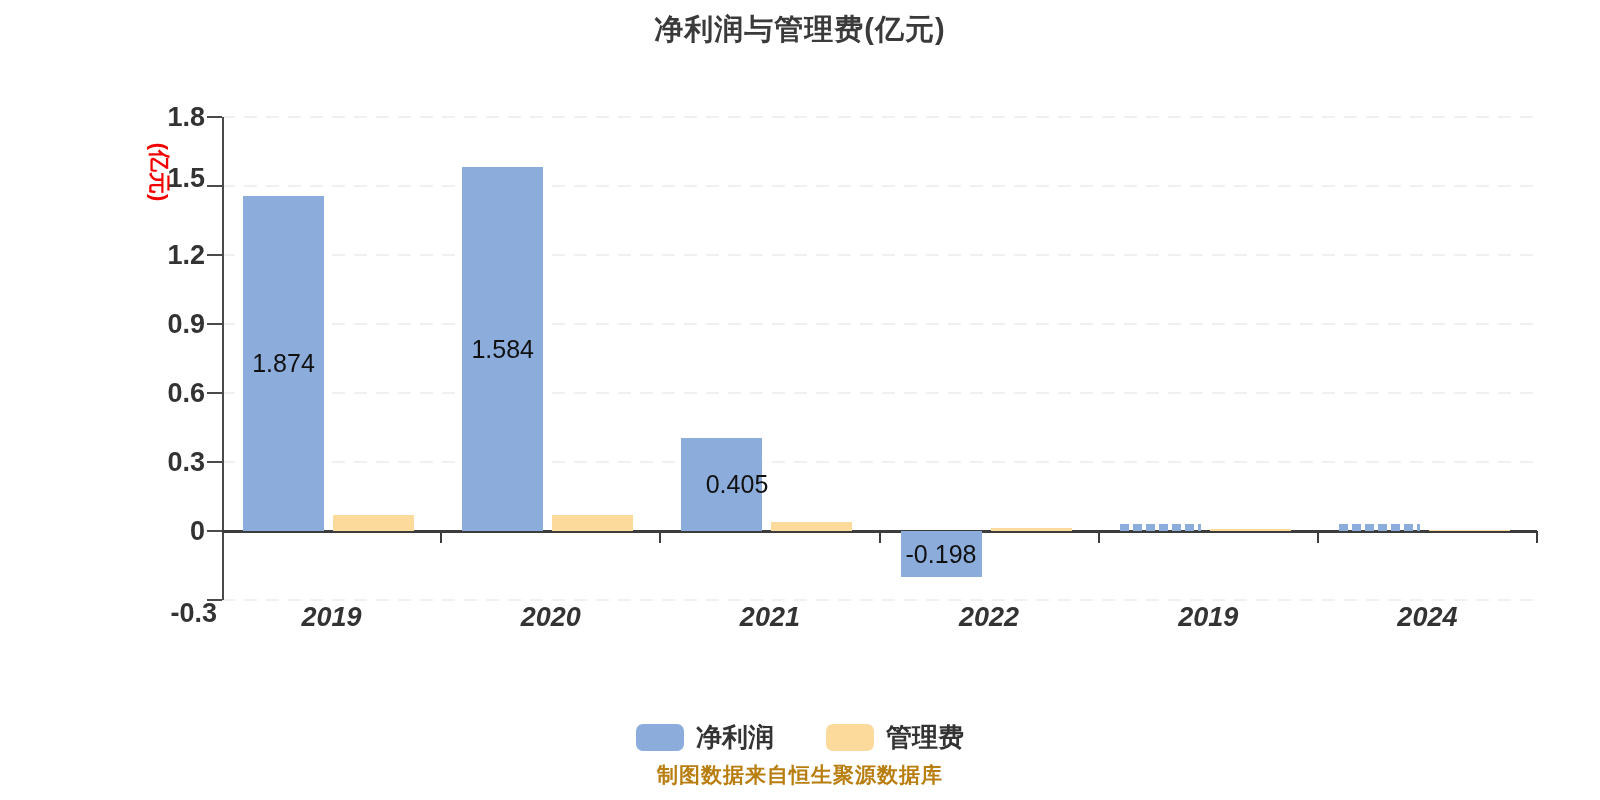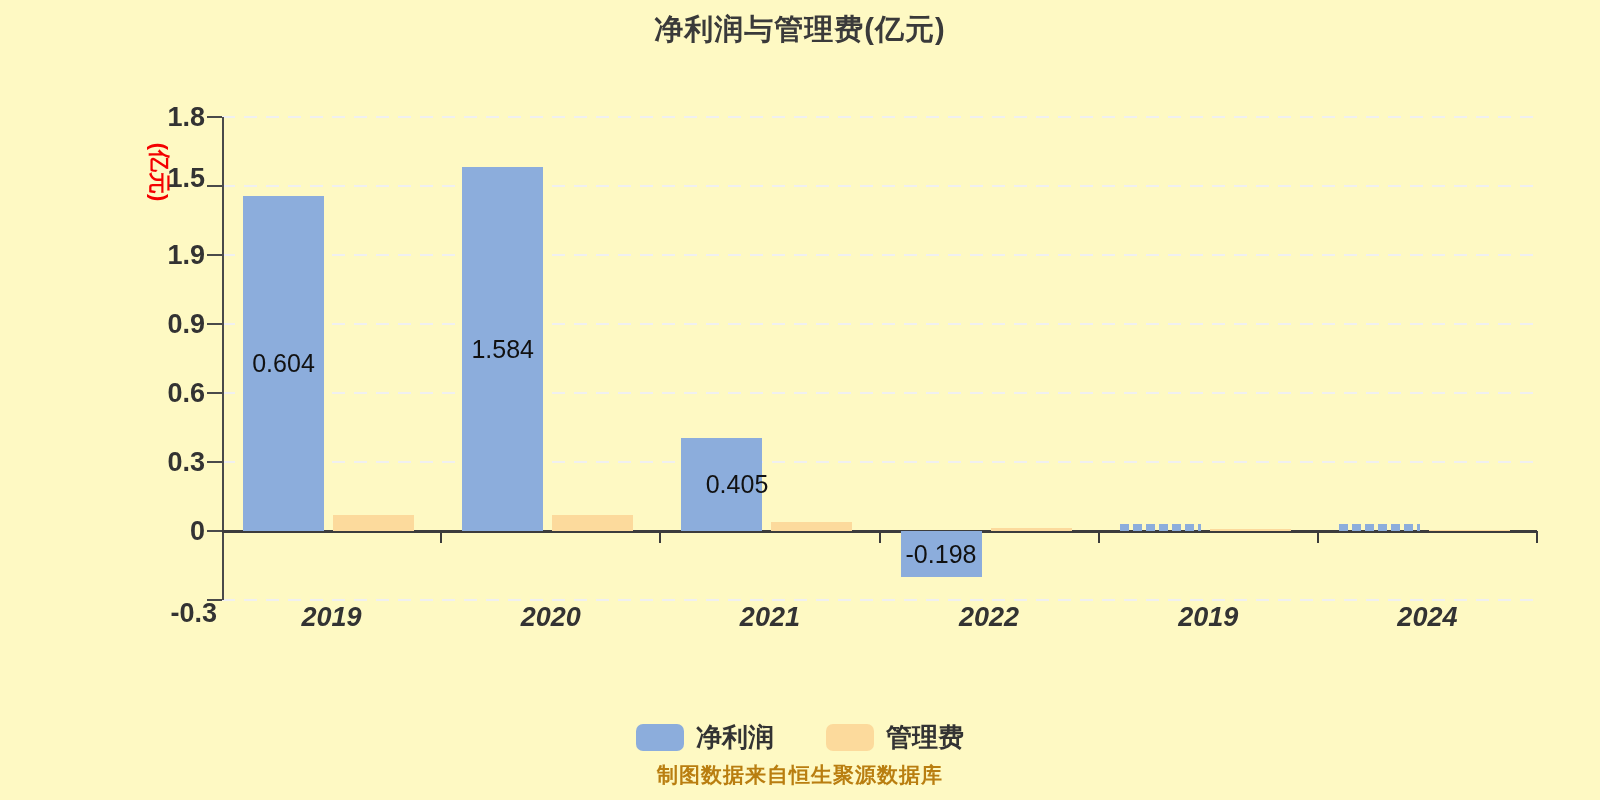--- a/index.html
+++ b/index.html
@@ -1,17 +1,17 @@
 <!DOCTYPE html>
 <html><head>
 <meta charset="utf-8">
 <style>
   html,body{margin:0;padding:0;background:#000;width:1600px;height:800px;overflow:hidden;
     font-family:"Liberation Sans","DejaVu Sans",sans-serif;}
-  .stage{position:relative;width:1600px;height:800px;background:#fef9c3;}
+  .stage{position:relative;width:1600px;height:800px;background:#ffffff;}
   .title{position:absolute;left:0;top:10px;width:1600px;text-align:center;
     font-size:29px;font-weight:bold;color:#3a3a3a;letter-spacing:1px;}
   .yaxis-name{position:absolute;left:111px;top:159px;width:100px;height:26px;
     text-align:center;font-size:22px;font-weight:bold;color:#f40000;
     transform:rotate(90deg);transform-origin:center center;white-space:nowrap;}
   .plot{position:absolute;left:0;top:0;width:1600px;height:800px;}
   .gridline{position:absolute;height:2px;
     background:repeating-linear-gradient(90deg,#f0f0f0 0 13px,transparent 13px 22px);}
   .axis-y{position:absolute;width:2px;background:#4a4a4a;}
   .axis-x{position:absolute;height:3px;background:#3c3c3c;}
@@ -42,21 +42,21 @@
 
   <div class="plot" id="plot">
       <div class="gridline" style="left: 222px; top: 116px; width: 1315px;"></div>
       <div class="ytick" style="left: 207px; top: 116px;"></div>
       <div class="ytick-label" style="left: 125px; top: 103px;">1.8</div>
       <div class="gridline" style="left: 222px; top: 185px; width: 1315px;"></div>
       <div class="ytick" style="left: 207px; top: 185px;"></div>
       <div class="ytick-label" style="left: 125px; top: 164px;">1.5</div>
       <div class="gridline" style="left: 222px; top: 254px; width: 1315px;"></div>
       <div class="ytick" style="left: 207px; top: 254px;"></div>
-      <div class="ytick-label" style="left: 125px; top: 241px;">1.9</div>
+      <div class="ytick-label" style="left: 125px; top: 241px;">1.2</div>
       <div class="gridline" style="left: 222px; top: 323px; width: 1315px;"></div>
       <div class="ytick" style="left: 207px; top: 323px;"></div>
       <div class="ytick-label" style="left: 125px; top: 310px;">0.9</div>
       <div class="gridline" style="left: 222px; top: 392px; width: 1315px;"></div>
       <div class="ytick" style="left: 207px; top: 392px;"></div>
       <div class="ytick-label" style="left: 125px; top: 379px;">0.6</div>
       <div class="gridline" style="left: 222px; top: 461px; width: 1315px;"></div>
       <div class="ytick" style="left: 207px; top: 461px;"></div>
       <div class="ytick-label" style="left: 125px; top: 448px;">0.3</div>
       <div class="ytick" style="left: 207px; top: 530px;"></div>
@@ -72,21 +72,21 @@
       <div class="xtick-label" style="left: 490.75px; top: 602px;">2020</div>
       <div class="xtick" style="left: 878.5px; top: 531px;"></div>
       <div class="xtick-label" style="left: 709.917px; top: 602px;">2021</div>
       <div class="xtick" style="left: 1097.67px; top: 531px;"></div>
       <div class="xtick-label" style="left: 929.083px; top: 602px;">2022</div>
       <div class="xtick" style="left: 1316.83px; top: 531px;"></div>
       <div class="xtick-label" style="left: 1148.25px; top: 602px;">2019</div>
       <div class="xtick" style="left: 1536px; top: 531px;"></div>
       <div class="xtick-label" style="left: 1367.42px; top: 602px;">2024</div>
       <div class="bar" style="left: 243px; top: 195.66px; width: 81px; height: 335.34px; background: rgb(140, 173, 220);"></div>
-      <div class="bar-label" style="left: 223.5px; top: 348.33px; width: 120px;">0.604</div>
+      <div class="bar-label" style="left: 223.5px; top: 348.33px; width: 120px;">1.874</div>
       <div class="bar" style="left: 462.167px; top: 166.68px; width: 81px; height: 364.32px; background: rgb(140, 173, 220);"></div>
       <div class="bar-label" style="left: 442.667px; top: 333.84px; width: 120px;">1.584</div>
       <div class="bar" style="left: 681.333px; top: 437.85px; width: 81px; height: 93.15px; background: rgb(140, 173, 220);"></div>
       <div class="bar-label" style="left: 677px; top: 469.425px; width: 120px;">0.405</div>
       <div class="bar" style="left: 900.5px; top: 531px; width: 81px; height: 45.54px; background: rgb(140, 173, 220);"></div>
       <div class="bar-label" style="left: 881px; top: 538.77px; width: 120px;">-0.198</div>
       <div class="squish" style="left: 1119.67px; top: 524px; width: 81px; background: repeating-linear-gradient(90deg, rgb(140, 173, 220) 0px, rgb(140, 173, 220) 9px, transparent 9px, transparent 13px);"></div>
       <div class="squish" style="left: 1338.83px; top: 524px; width: 81px; background: repeating-linear-gradient(90deg, rgb(140, 173, 220) 0px, rgb(140, 173, 220) 9px, transparent 9px, transparent 13px);"></div>
       <div class="bar" style="left: 333px; top: 514.9px; width: 81px; height: 16.1px; background: rgb(252, 218, 156);"></div>
       <div class="bar" style="left: 552.167px; top: 514.9px; width: 81px; height: 16.1px; background: rgb(252, 218, 156);"></div>

